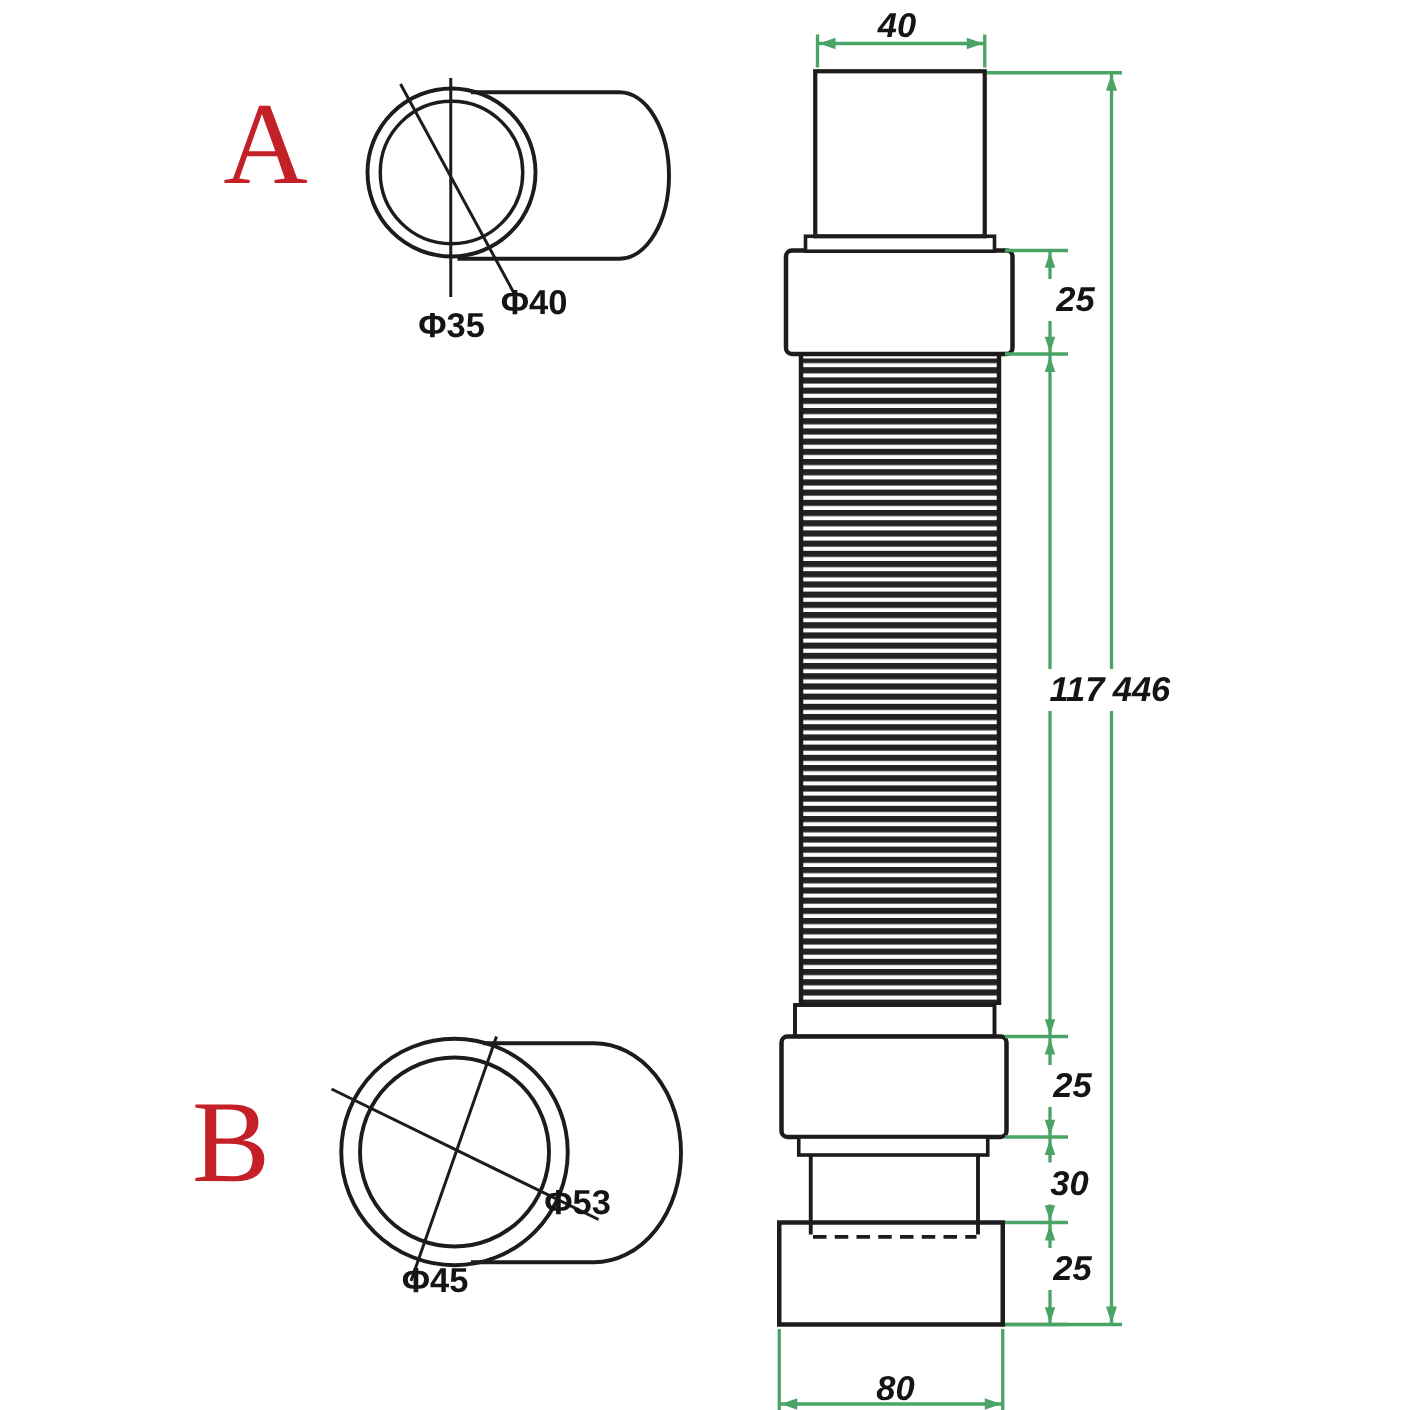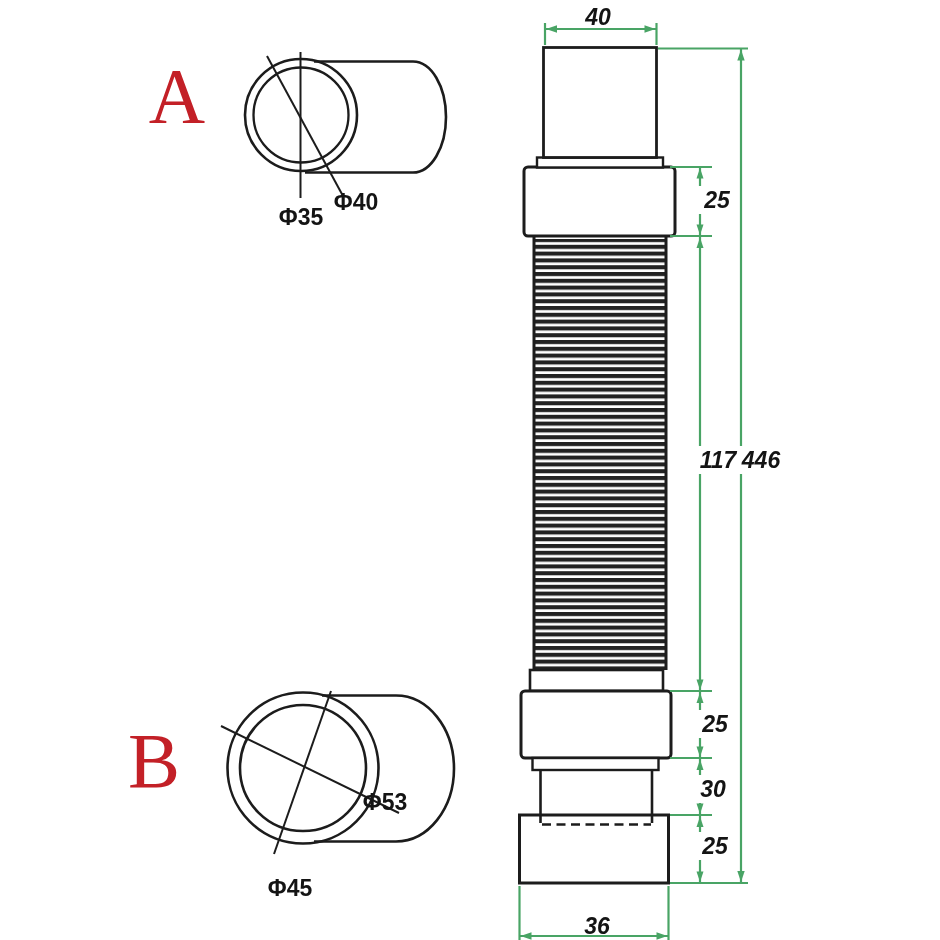--- a/index.html
+++ b/index.html
@@ -138,25 +138,25 @@
       <polygon points="520.5,936 531.5,932.2 531.5,939.8"></polygon>
       <polygon points="667.5,936 656.5,932.2 656.5,939.8"></polygon>
     </g>
   </svg>
 
   <div class="view-label" style="left:177px;top:96px">A</div>
   <div class="view-label" style="left:154px;top:761px">B</div>
 
   <div class="phi-label" style="left:301px;top:217px">Φ35</div>
   <div class="phi-label" style="left:356px;top:202px">Φ40</div>
-  <div class="phi-label" style="left:290px;top:888px">Φ45</div>
+  <div class="phi-label" style="left:290px;top:854px">Φ45</div>
   <div class="phi-label" style="left:385px;top:802px">Φ53</div>
 
   <div class="dim-label" style="left:598px;top:17px">40</div>
   <div class="dim-label" style="left:717px;top:200px">25</div>
   <div class="dim-label" style="left:718px;top:460px">117</div>
   <div class="dim-label" style="left:761px;top:460px">446</div>
   <div class="dim-label" style="left:715px;top:724px">25</div>
   <div class="dim-label" style="left:713px;top:789px">30</div>
   <div class="dim-label" style="left:715px;top:846px">25</div>
-  <div class="dim-label" style="left:597px;top:926px">36</div>
+  <div class="dim-label" style="left:597px;top:926px">80</div>
 
 </div>
 
 </body></html>

